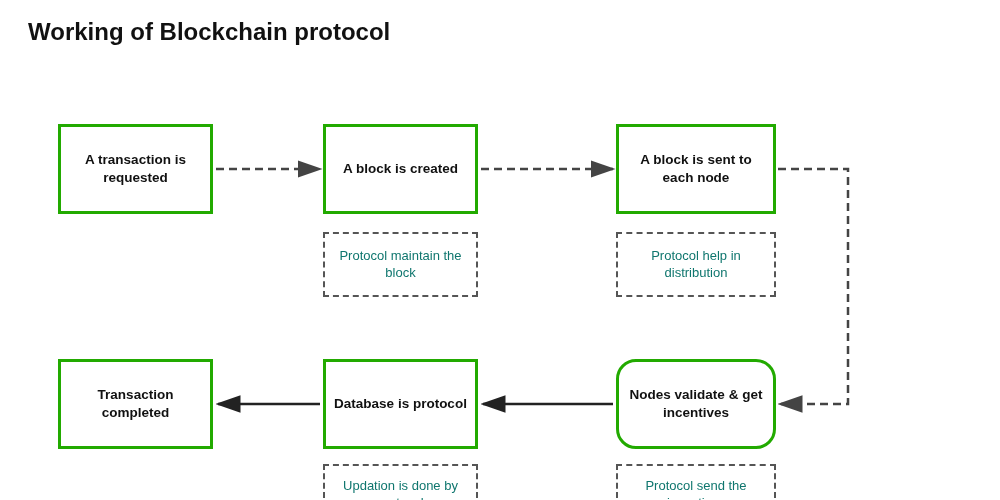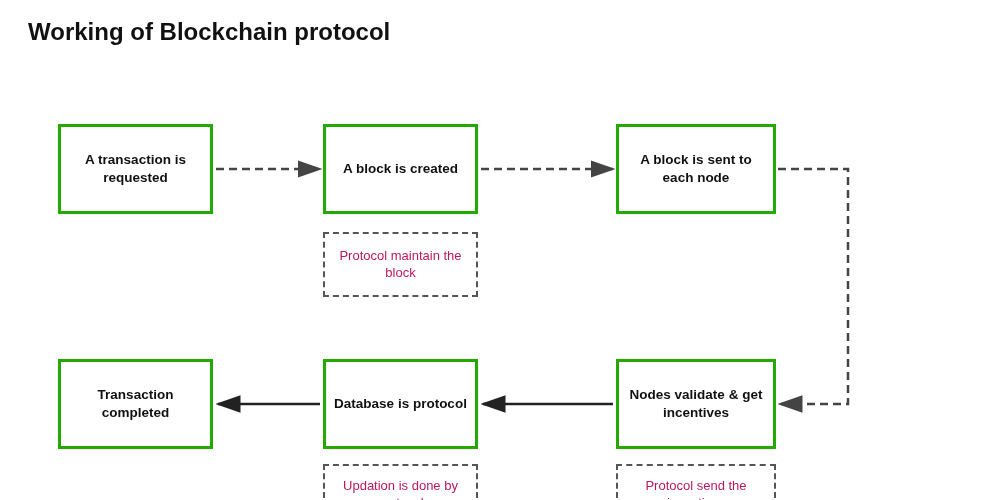--- a/index.html
+++ b/index.html
@@ -45,21 +45,21 @@
     .box-dashed {
       position: absolute;
       border: 2px dashed #555;
       background: #fff;
       display: flex;
       align-items: center;
       justify-content: center;
       text-align: center;
       font-size: 13px;
       font-weight: 400;
-      color: #be185d;
+      color: #0f766e;
       padding: 6px;
       line-height: 1.3;
     }
 
     
     .arrows-svg {
       position: absolute;
       top: 0; left: 0;
       width: 100%;
       height: 100%;
@@ -82,30 +82,33 @@
     </div>
 
     <div class="box" style="left:588px; top:60px; width:160px; height:90px;align-items:center;">
       <span>A block is sent to each node</span>
     </div>
 
     <div class="box-dashed" style="left:295px; top:168px; width:155px; height:65px;">
       <span>Protocol maintain the block</span>
     </div>
 
+    <div class="box-dashed" style="left:588px; top:168px; width:160px; height:65px;">
+      <span>Protocol help in distribution</span>
+    </div>
 
     <div class="box" style="left:30px; top:295px; width:155px; height:90px;">
       <span>Transaction completed</span>
     </div>
 
     <div class="box" style="left:295px; top:295px; width:155px; height:90px;">
       <span>Database is protocol</span>
     </div>
 
-    <div class="box" style="left:588px; top:295px; width:160px; height:90px;">
+    <div class="box" style="left:588px; top:295px; width:160px; height:90px;border-radius:20px;">
       <span>Nodes validate &amp; get incentives</span>
     </div>
 
     <div class="box-dashed" style="left:295px; top:400px; width:155px; height:62px;">
       <span>Updation is done by protocol</span>
     </div>
 
     <div class="box-dashed" style="left:588px; top:400px; width:160px; height:62px;">
       <span>Protocol send the incentives</span>
     </div>

